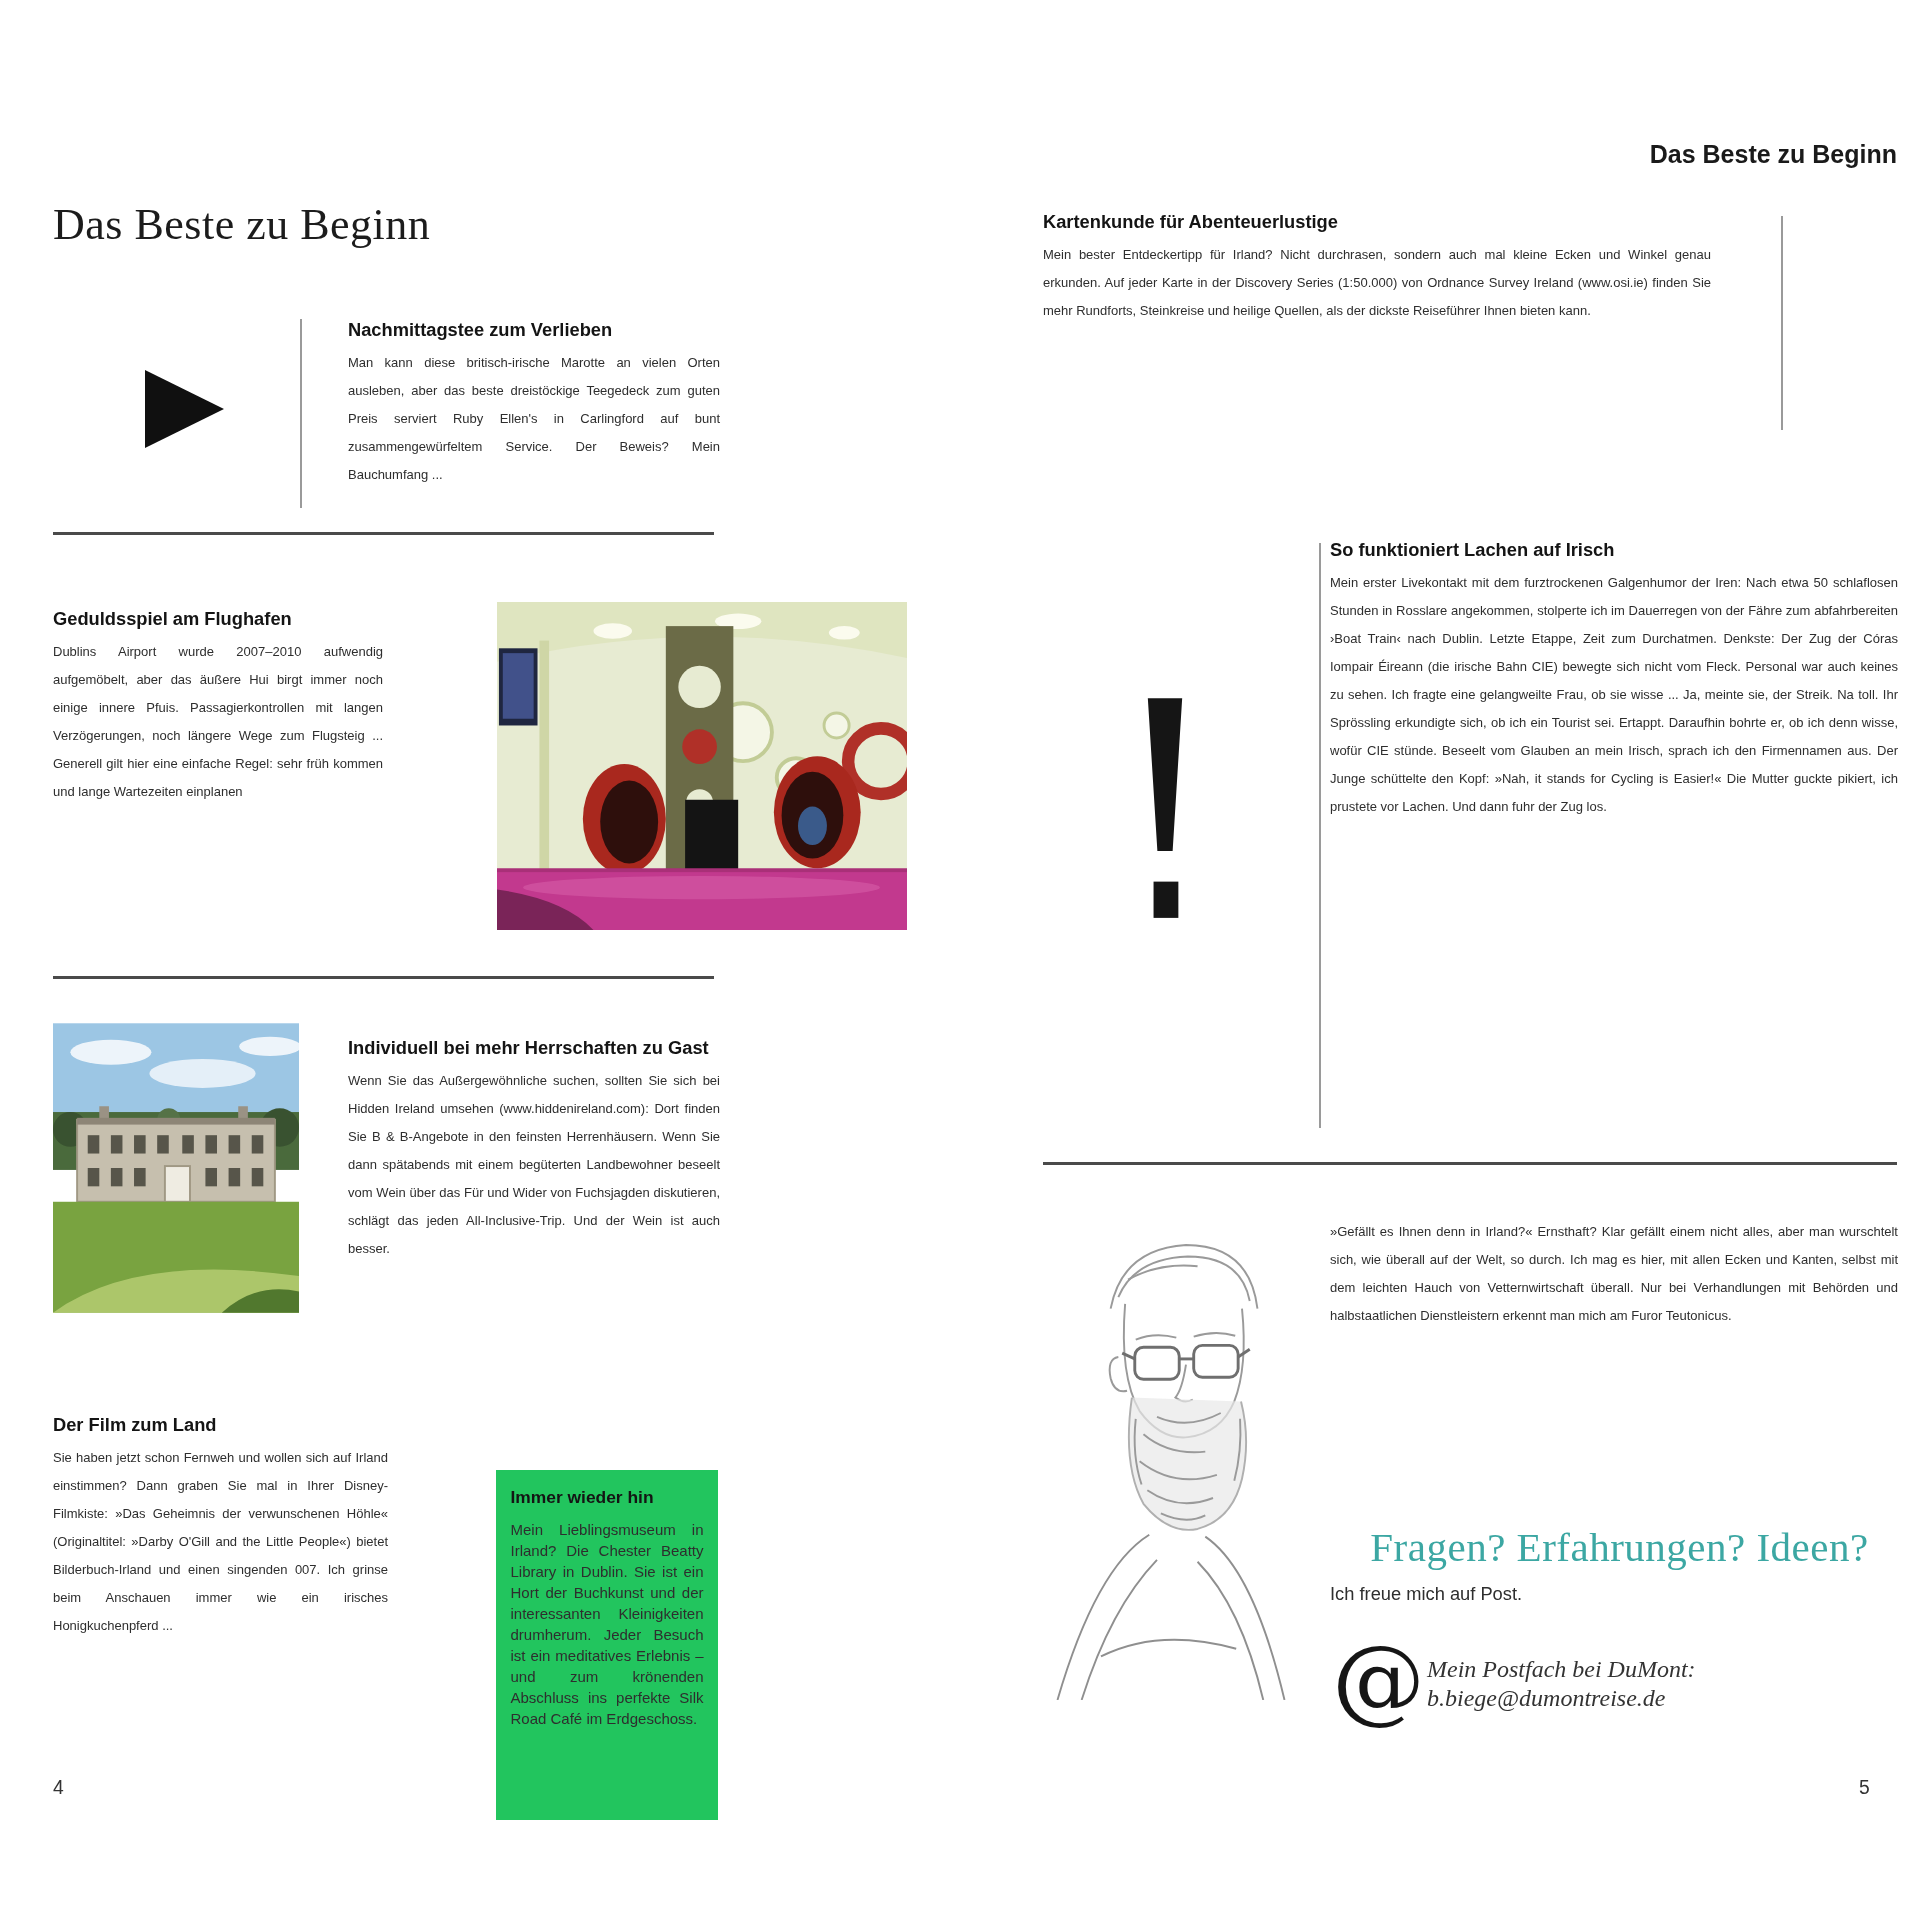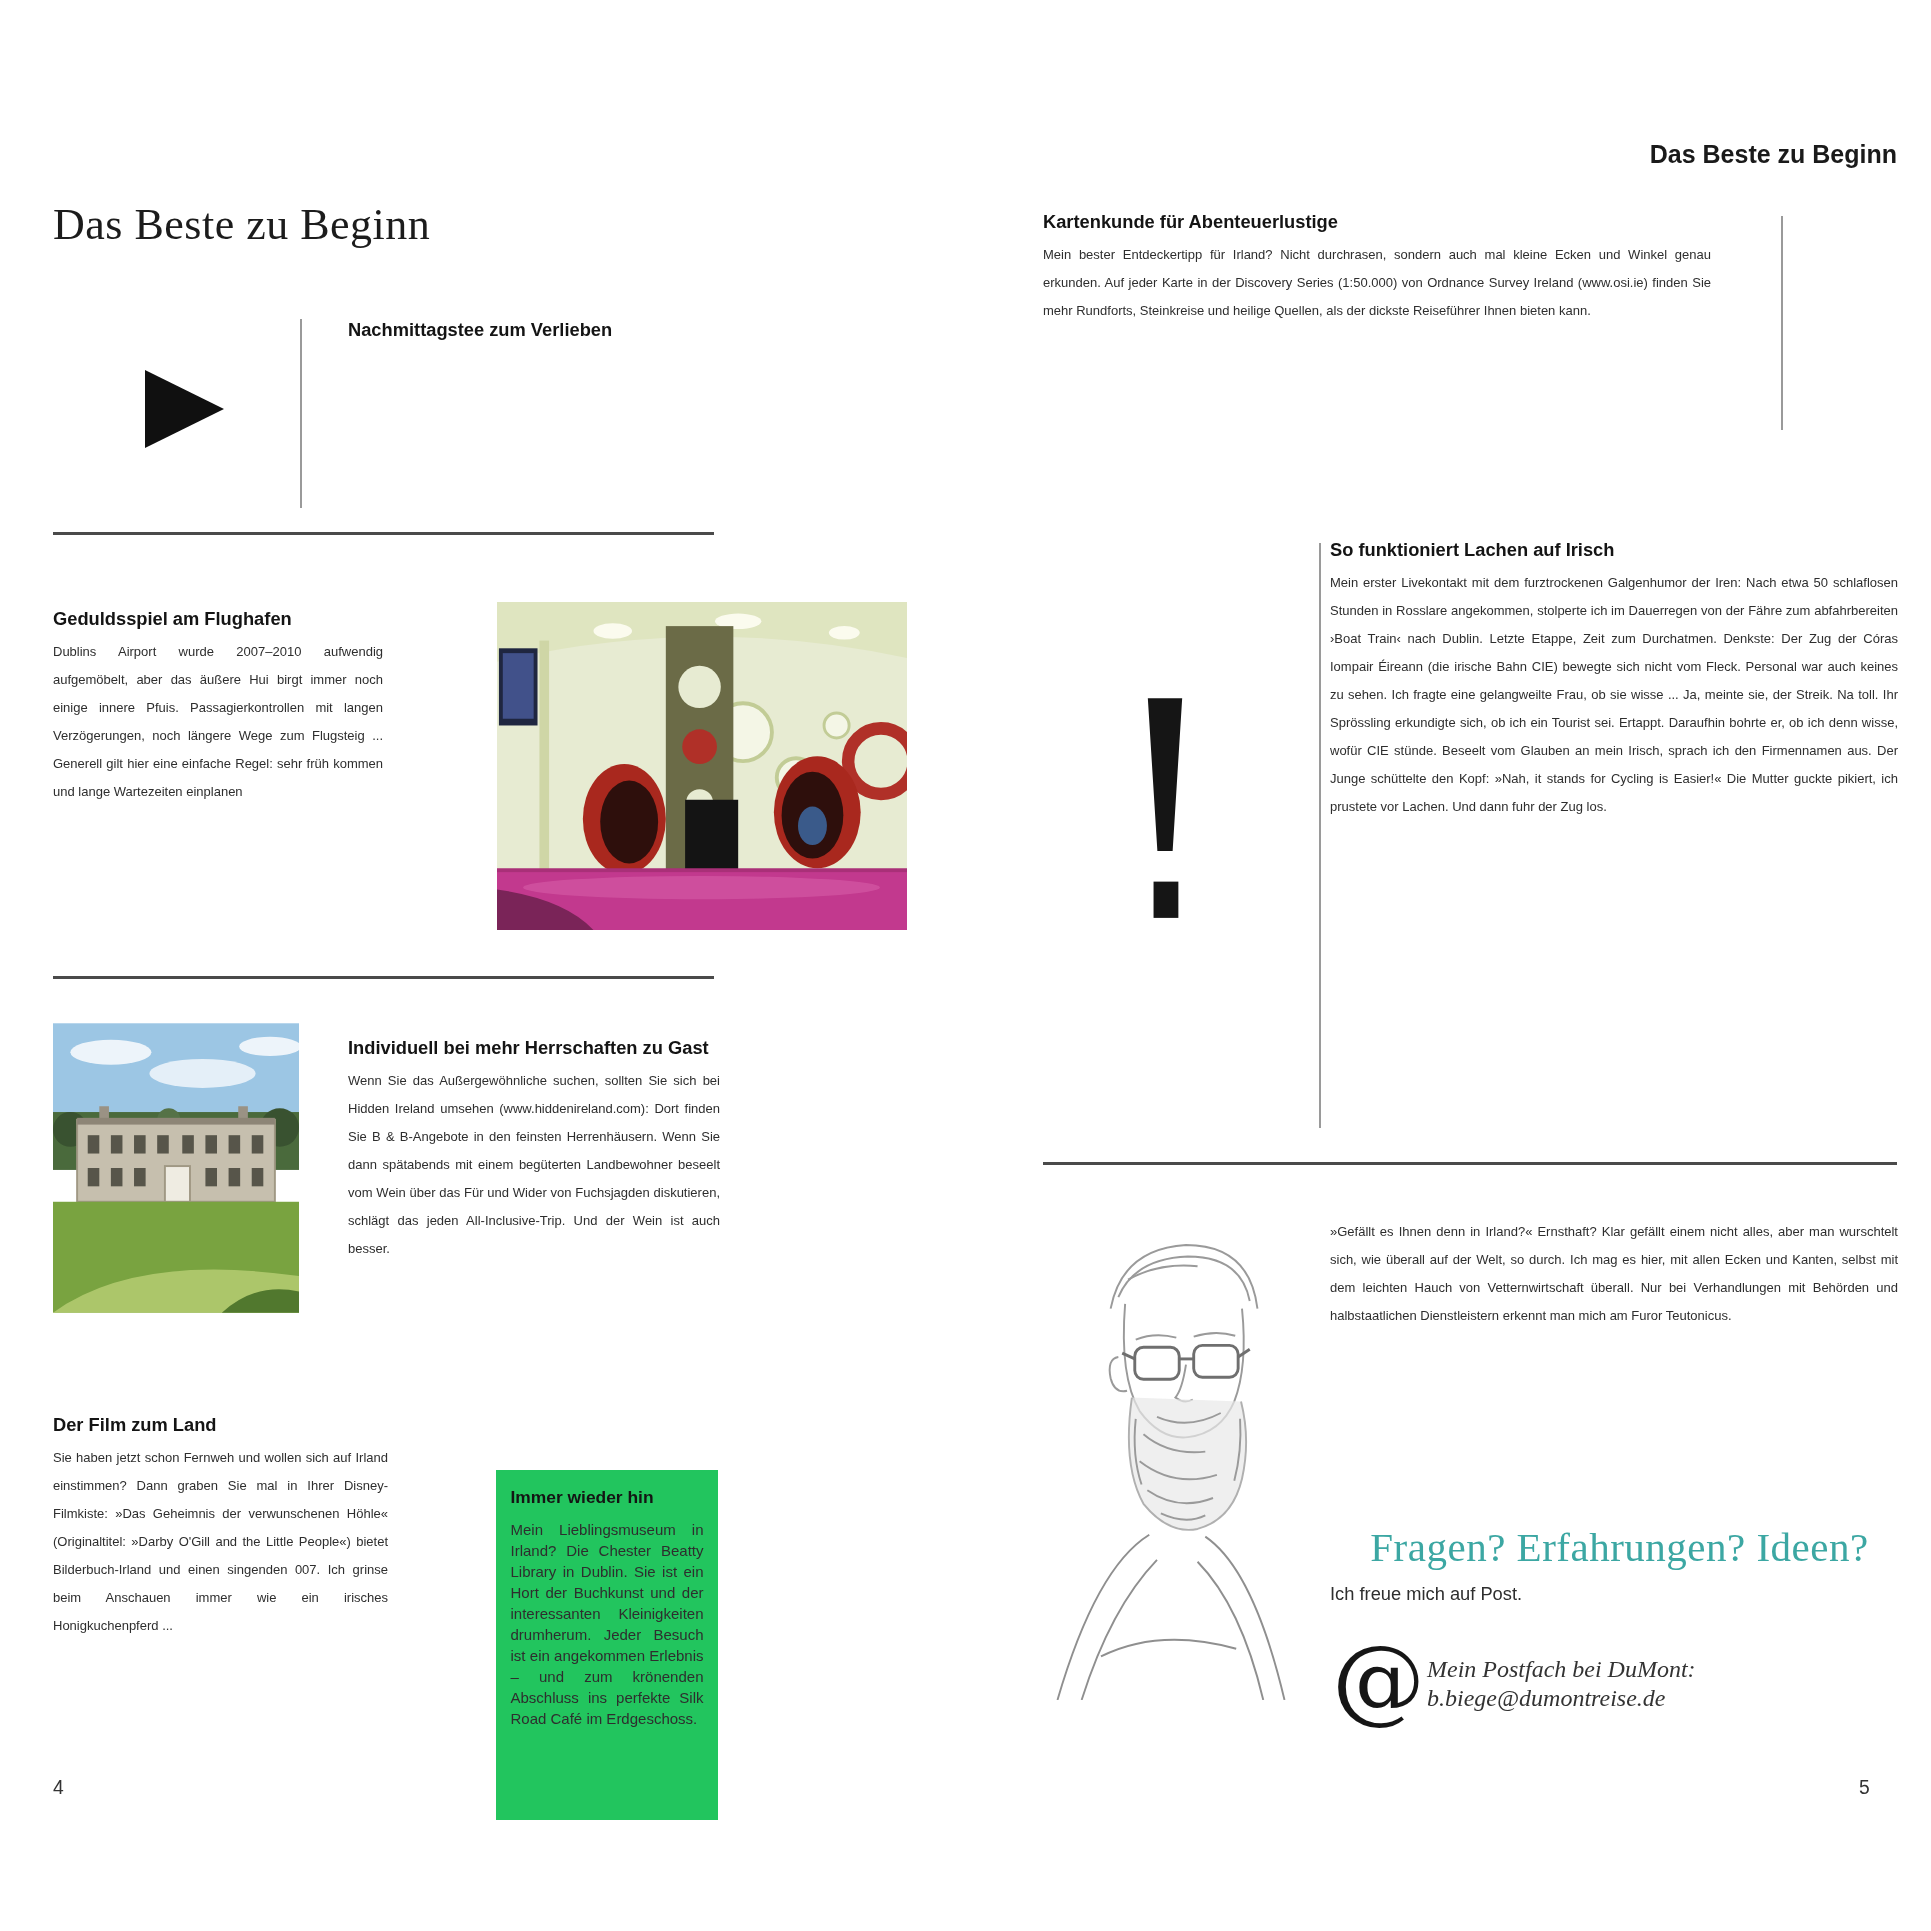--- a/index.html
+++ b/index.html
@@ -42,20 +42,21 @@
   <div>
 
     <div class="abs chapter-title" style="left:53px;top:199px;width:541px;">Das Beste zu Beginn</div>
 
     <div class="abs arrow-right" style="left:145px;top:370px;"></div>
 
     <div class="abs vrule" style="left:300px;top:319px;height:189px;"></div>
 
     <div class="abs" style="left:348px;top:317px;width:372px;">
       <div class="sec-heading">Nachmittagstee zum Verlieben</div>
+      <div class="body-text">Man kann diese britisch-irische Marotte an vielen Orten ausleben, aber das beste dreistöckige Teegedeck zum guten Preis serviert Ruby Ellen's in Carlingford auf bunt zusammengewürfeltem Service. Der Beweis? Mein Bauchumfang ...</div>
     </div>
 
     <div class="abs hrule" style="left:53px;top:532px;width:661px;"></div>
 
     <div class="abs" style="left:53px;top:606px;width:330px;">
       <div class="sec-heading">Geduldsspiel am Flughafen</div>
       <div class="body-text">Dublins Airport wurde 2007–2010 aufwendig aufgemöbelt, aber das äußere Hui birgt immer noch einige innere Pfuis. Passagierkontrollen mit langen Verzögerungen, noch längere Wege zum Flugsteig ... Generell gilt hier eine einfache Regel: sehr früh kommen und lange Wartezeiten einplanen</div>
     </div>
 
     <div class="abs" style="left:497px;top:602px;width:410px;height:328px;">
@@ -133,21 +134,21 @@
       <div class="body-text">Wenn Sie das Außergewöhnliche suchen, sollten Sie sich bei Hidden Ireland umsehen (www.hiddenireland.com): Dort finden Sie B &amp; B-Angebote in den feinsten Herrenhäusern. Wenn Sie dann spätabends mit einem begüterten Landbewohner beseelt vom Wein über das Für und Wider von Fuchsjagden diskutieren, schlägt das jeden All-Inclusive-Trip. Und der Wein ist auch besser.</div>
     </div>
 
     <div class="abs" style="left:53px;top:1412px;width:335px;">
       <div class="sec-heading">Der Film zum Land</div>
       <div class="body-text">Sie haben jetzt schon Fernweh und wollen sich auf Irland einstimmen? Dann graben Sie mal in Ihrer Disney-Filmkiste: »Das Geheimnis der verwunschenen Höhle« (Originaltitel: »Darby O'Gill and the Little People«) bietet Bilderbuch-Irland und einen singenden 007. Ich grinse beim Anschauen immer wie ein irisches Honigkuchenpferd ...</div>
     </div>
 
     <div class="abs tip-box" style="left:496px;top:1470px;width:222px;height:350px;">
       <div class="sec-heading">Immer wieder hin</div>
-      <div class="body-text">Mein Lieblingsmuseum in Irland? Die Chester Beatty Library in Dublin. Sie ist ein Hort der Buchkunst und der interessanten Kleinigkeiten drumherum. Jeder Besuch ist ein angekommen Erlebnis – und zum krönenden Abschluss ins perfekte Silk Road Café im Erdgeschoss.</div>
+      <div class="body-text">Mein Lieblingsmuseum in Irland? Die Chester Beatty Library in Dublin. Sie ist ein Hort der Buchkunst und der interessanten Kleinigkeiten drumherum. Jeder Besuch ist ein meditatives Erlebnis – und zum krönenden Abschluss ins perfekte Silk Road Café im Erdgeschoss.</div>
     </div>
 
     <div class="abs page-num" style="left:53px;top:1777px;">4</div>
   </div>
 
   <div>
 
     <div class="abs running-header" style="left:1448px;top:140px;width:449px;">Das Beste zu Beginn</div>
 
     <div class="abs" style="left:1043px;top:209px;width:668px;">

